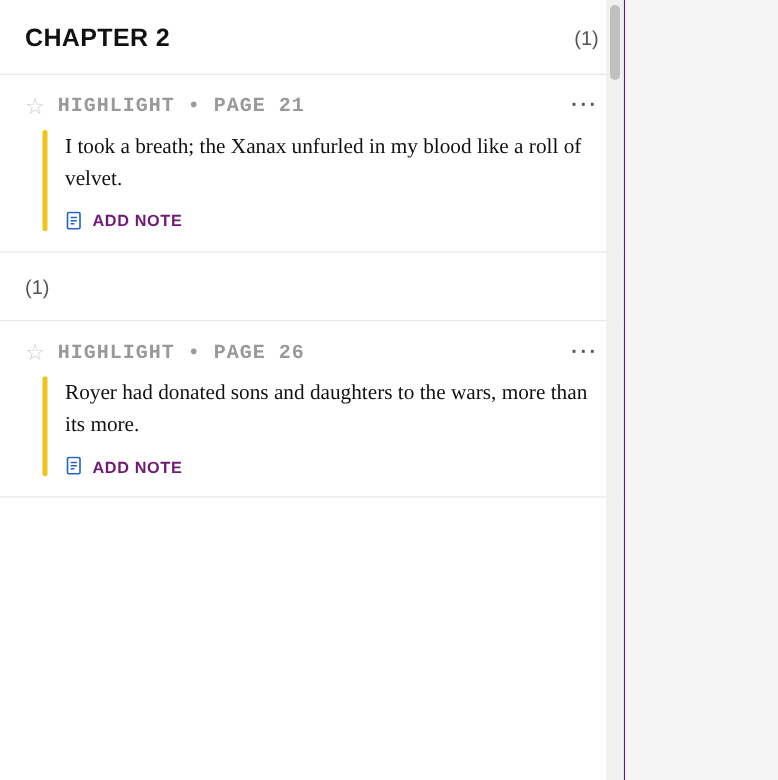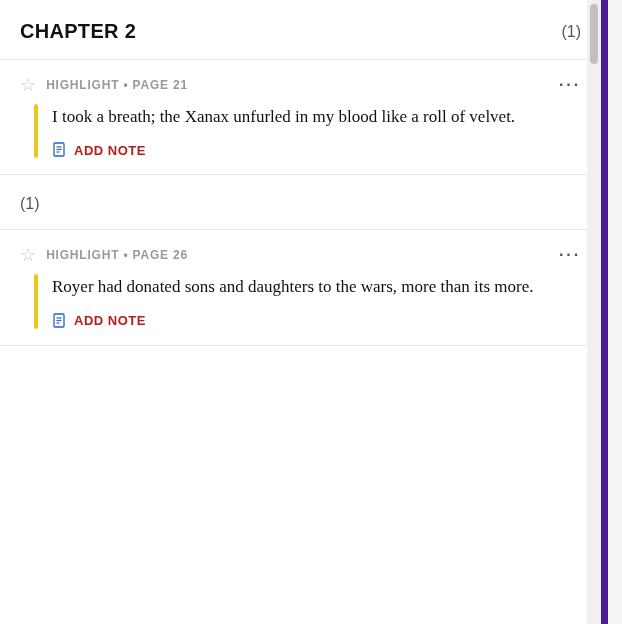--- a/index.html
+++ b/index.html
@@ -11,25 +11,25 @@
     body {
       font-family: Georgia, 'Times New Roman', serif;
       background: #f5f5f5;
       width: 622px;
       min-height: 624px;
       overflow-x: hidden;
     }
 
     .container {
       background: #ffffff;
-      width: 608px;
+      width: 500px;
       min-height: 624px;
       margin: 0;
       position: relative;
-      border-right: 7px solid #4c1d95;
+      border-right: 1px solid #4c1d95;
     }
 
     .scrollbar {
       position: absolute;
       right: 0;
       top: 0;
       width: 14px;
       height: 624px;
       background: #f0f0f0;
     }
@@ -88,22 +88,22 @@
     }
 
     .star-icon {
       color: #cccccc;
       font-size: 18px;
       cursor: pointer;
       line-height: 1;
     }
 
     .highlight-label {
-      font-family: Liberation Sans, sans-serif;
-      font-size: 12px;
+      font-family: Liberation Mono, monospace;
+      font-size: 16px;
       font-weight: 600;
       color: #999999;
       letter-spacing: 0.8px;
       text-transform: uppercase;
     }
 
     .more-icon {
       font-size: 16px;
       color: #555555;
       letter-spacing: 2px;
@@ -149,21 +149,21 @@
     .note-icon {
       width: 16px;
       height: 16px;
       flex-shrink: 0;
     }
 
     .add-note-label {
       font-family: Arial, Helvetica, sans-serif;
       font-size: 13px;
       font-weight: 700;
-      color: #b91c1c;
+      color: #701a75;
       letter-spacing: 0.5px;
       text-transform: uppercase;
     }
   </style>
 </head>
 <body>
 
 <div class="container">
 
   <div class="chapter-section">

